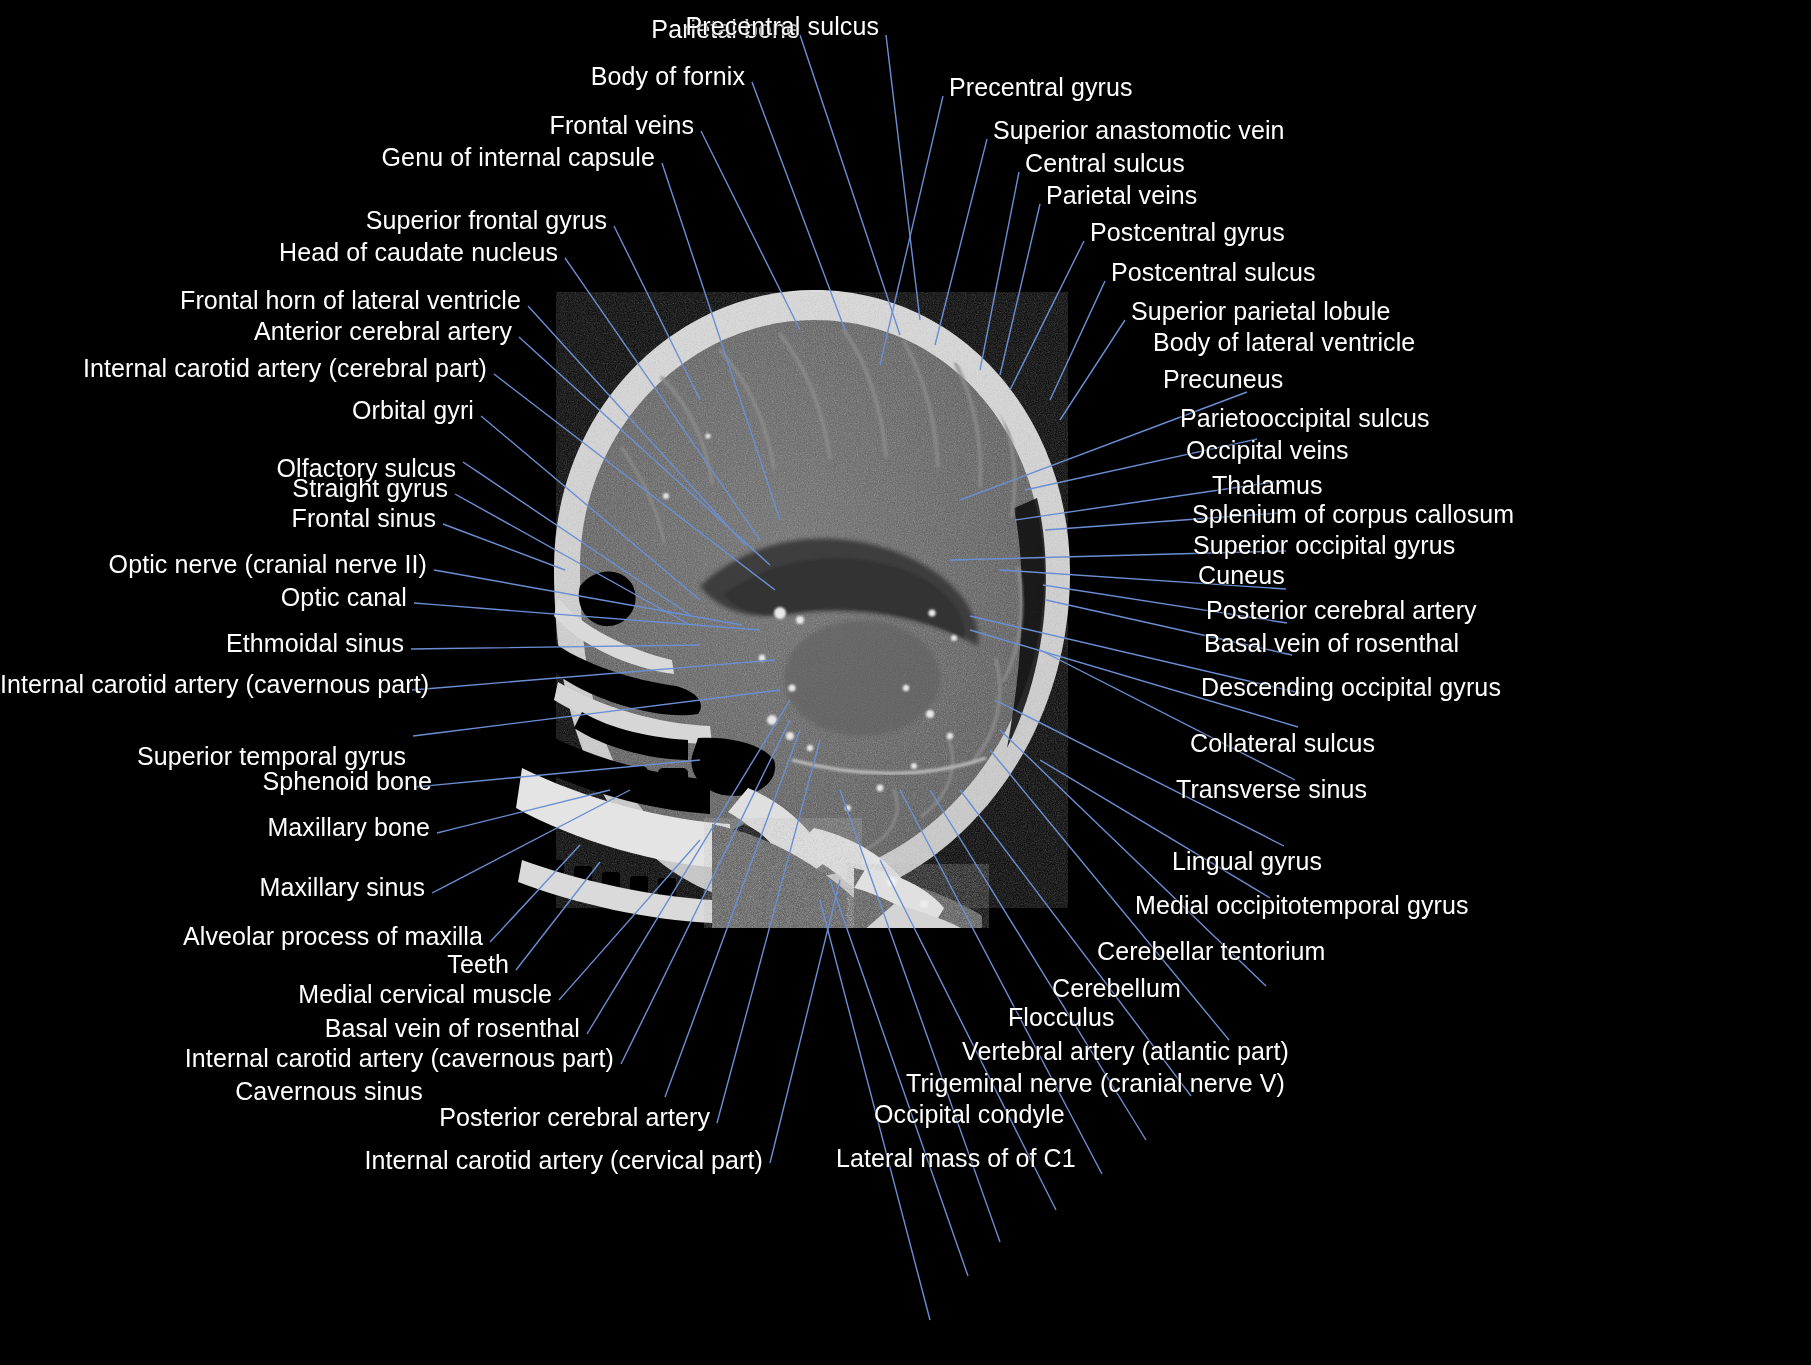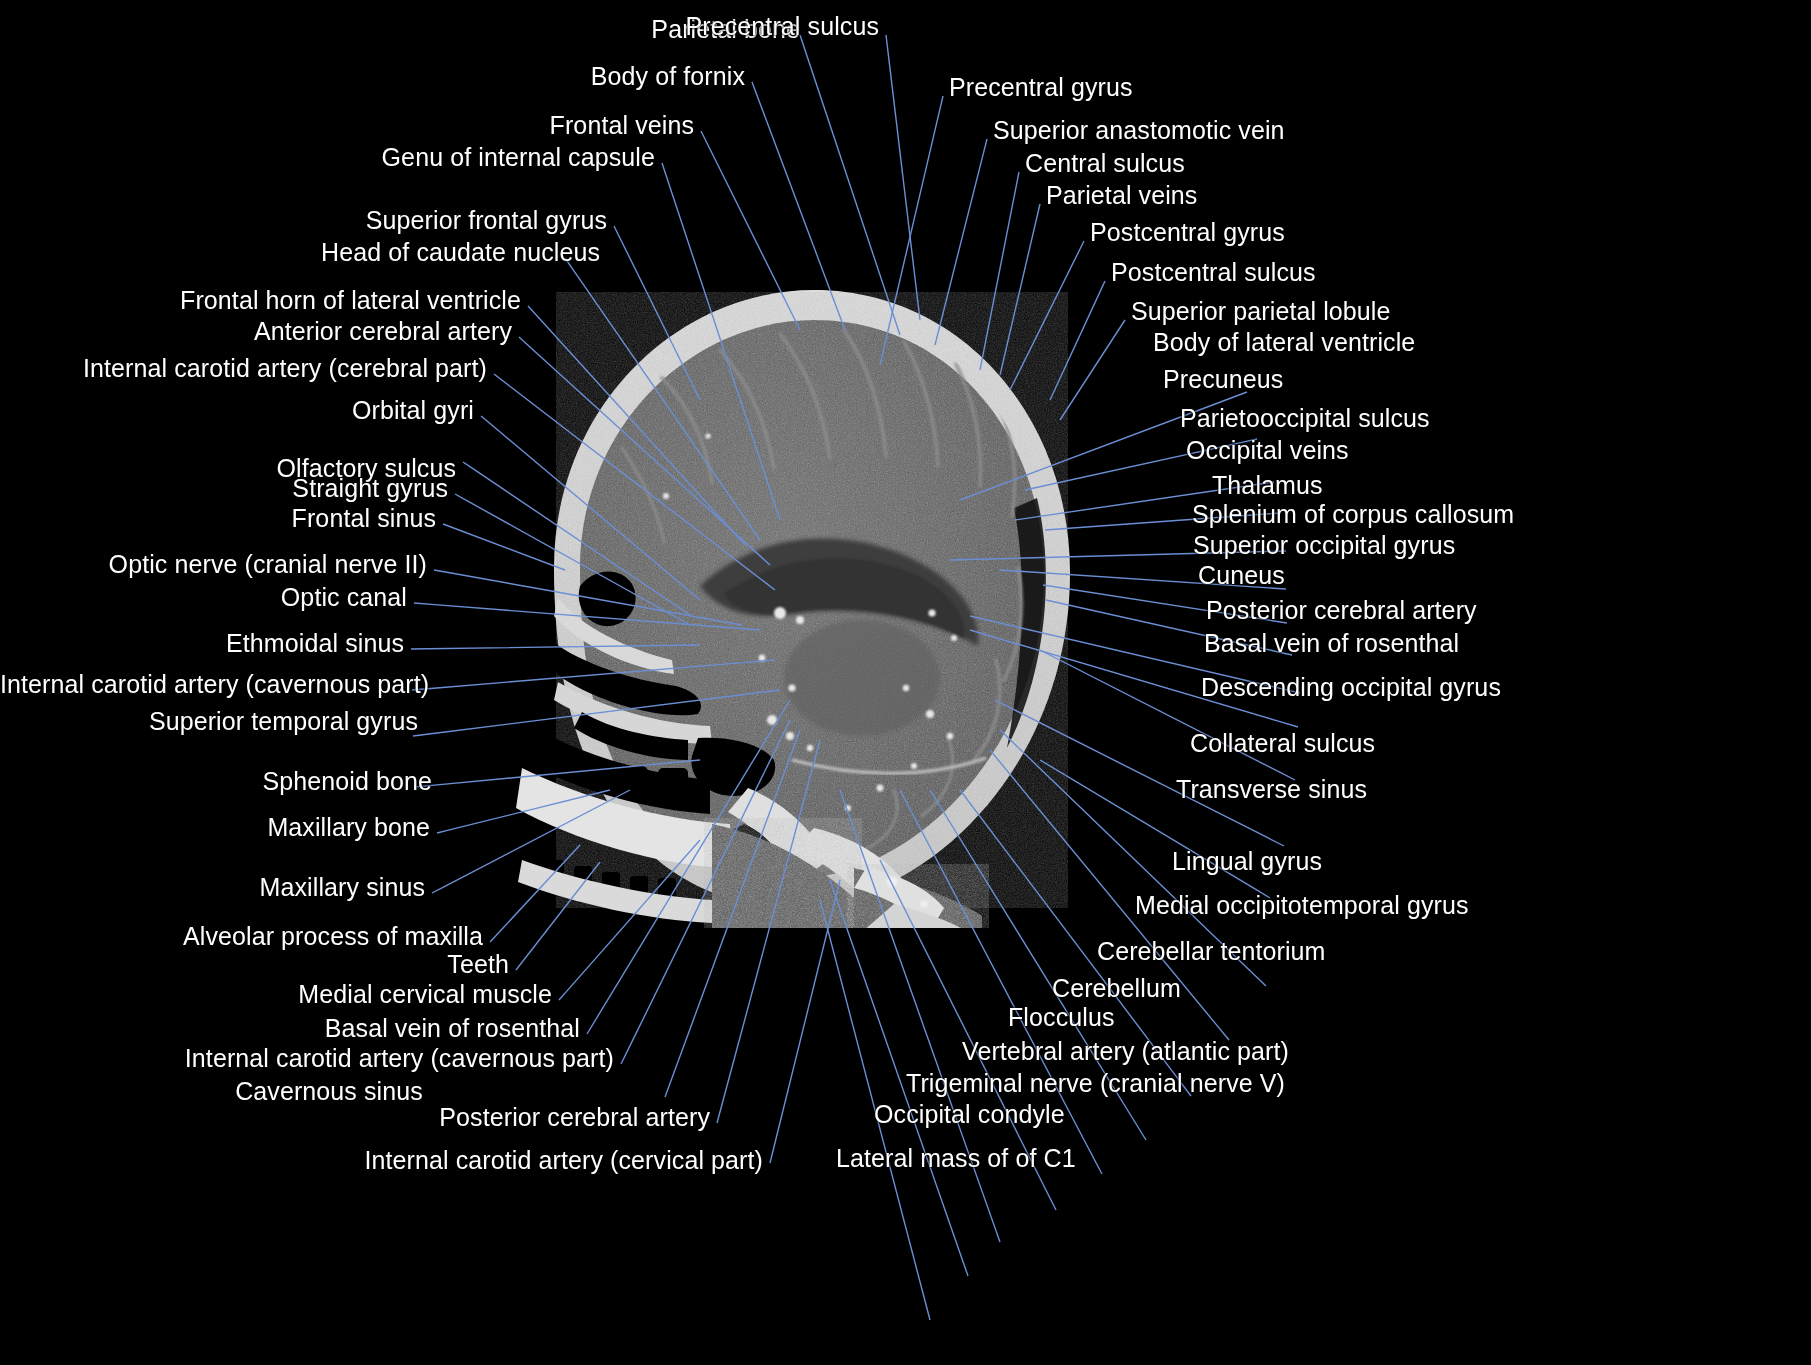--- a/index.html
+++ b/index.html
@@ -256,33 +256,33 @@
 
   <div id="labels-top">
       <div class="lbl l" style="top: 16px; left: 0px; width: 794px; padding-left: 6px;">Parietal bone</div>
       <div class="lbl l" style="top: 13px; left: 0px; width: 879px;">Precentral sulcus</div>
     </div>
   <div id="labels-left">
       <div class="lbl l" style="top: 63px; left: 0px; width: 745px;">Body of fornix</div>
       <div class="lbl l" style="top: 112px; left: 0px; width: 694px;">Frontal veins</div>
       <div class="lbl l" style="top: 144px; left: 0px; width: 655px;">Genu of internal capsule</div>
       <div class="lbl l" style="top: 207px; left: 0px; width: 607px;">Superior frontal gyrus</div>
-      <div class="lbl l" style="top: 239px; left: 0px; width: 558px; padding-left: 42px;">Head of caudate nucleus</div>
+      <div class="lbl l" style="top: 239px; left: 0px; width: 558px;">Head of caudate nucleus</div>
       <div class="lbl l" style="top: 287px; left: 0px; width: 521px;">Frontal horn of lateral ventricle</div>
       <div class="lbl l" style="top: 318px; left: 0px; width: 512px;">Anterior cerebral artery</div>
       <div class="lbl l" style="top: 355px; left: 0px; width: 487px;">Internal carotid artery (cerebral part)</div>
       <div class="lbl l" style="top: 397px; left: 0px; width: 474px;">Orbital gyri</div>
       <div class="lbl l" style="top: 443px; left: 0px; width: 456px; margin-top: 12px;">Olfactory sulcus</div>
       <div class="lbl l" style="top: 475px; left: 0px; width: 448px;">Straight gyrus</div>
       <div class="lbl l" style="top: 505px; left: 0px; width: 436px;">Frontal sinus</div>
       <div class="lbl l" style="top: 551px; left: 0px; width: 427px;">Optic nerve (cranial nerve II)</div>
       <div class="lbl l" style="top: 584px; left: 0px; width: 407px;">Optic canal</div>
       <div class="lbl l" style="top: 630px; left: 0px; width: 404px;">Ethmoidal sinus</div>
       <div class="lbl l" style="top: 671px; left: 0px; width: 405px;">Internal carotid artery (cavernous part)</div>
-      <div class="lbl l" style="top: 708px; left: 0px; width: 406px; margin-left: 12px;">Superior temporal gyrus</div>
+      <div class="lbl l" style="top: 743px; left: 0px; width: 406px;">Superior temporal gyrus</div>
       <div class="lbl l" style="top: 768px; left: 0px; width: 408px; margin-left: 24px;">Sphenoid bone</div>
       <div class="lbl l" style="top: 814px; left: 0px; width: 430px;">Maxillary bone</div>
       <div class="lbl l" style="top: 874px; left: 0px; width: 425px; text-align: right;">Maxillary sinus</div>
       <div class="lbl l" style="top: 923px; left: 0px; width: 483px;">Alveolar process of maxilla</div>
       <div class="lbl l" style="top: 951px; left: 0px; width: 509px;">Teeth</div>
       <div class="lbl l" style="top: 981px; left: 0px; width: 552px;">Medial cervical muscle</div>
       <div class="lbl l" style="top: 1015px; left: 0px; width: 580px;">Basal vein of rosenthal</div>
       <div class="lbl l" style="top: 1045px; left: 0px; width: 614px;">Internal carotid artery (cavernous part)</div>
       <div class="lbl l" style="top: 1078px; left: 0px; width: 658px; text-align: center;">Cavernous sinus</div>
       <div class="lbl l" style="top: 1104px; left: 0px; width: 710px;">Posterior cerebral artery</div>

